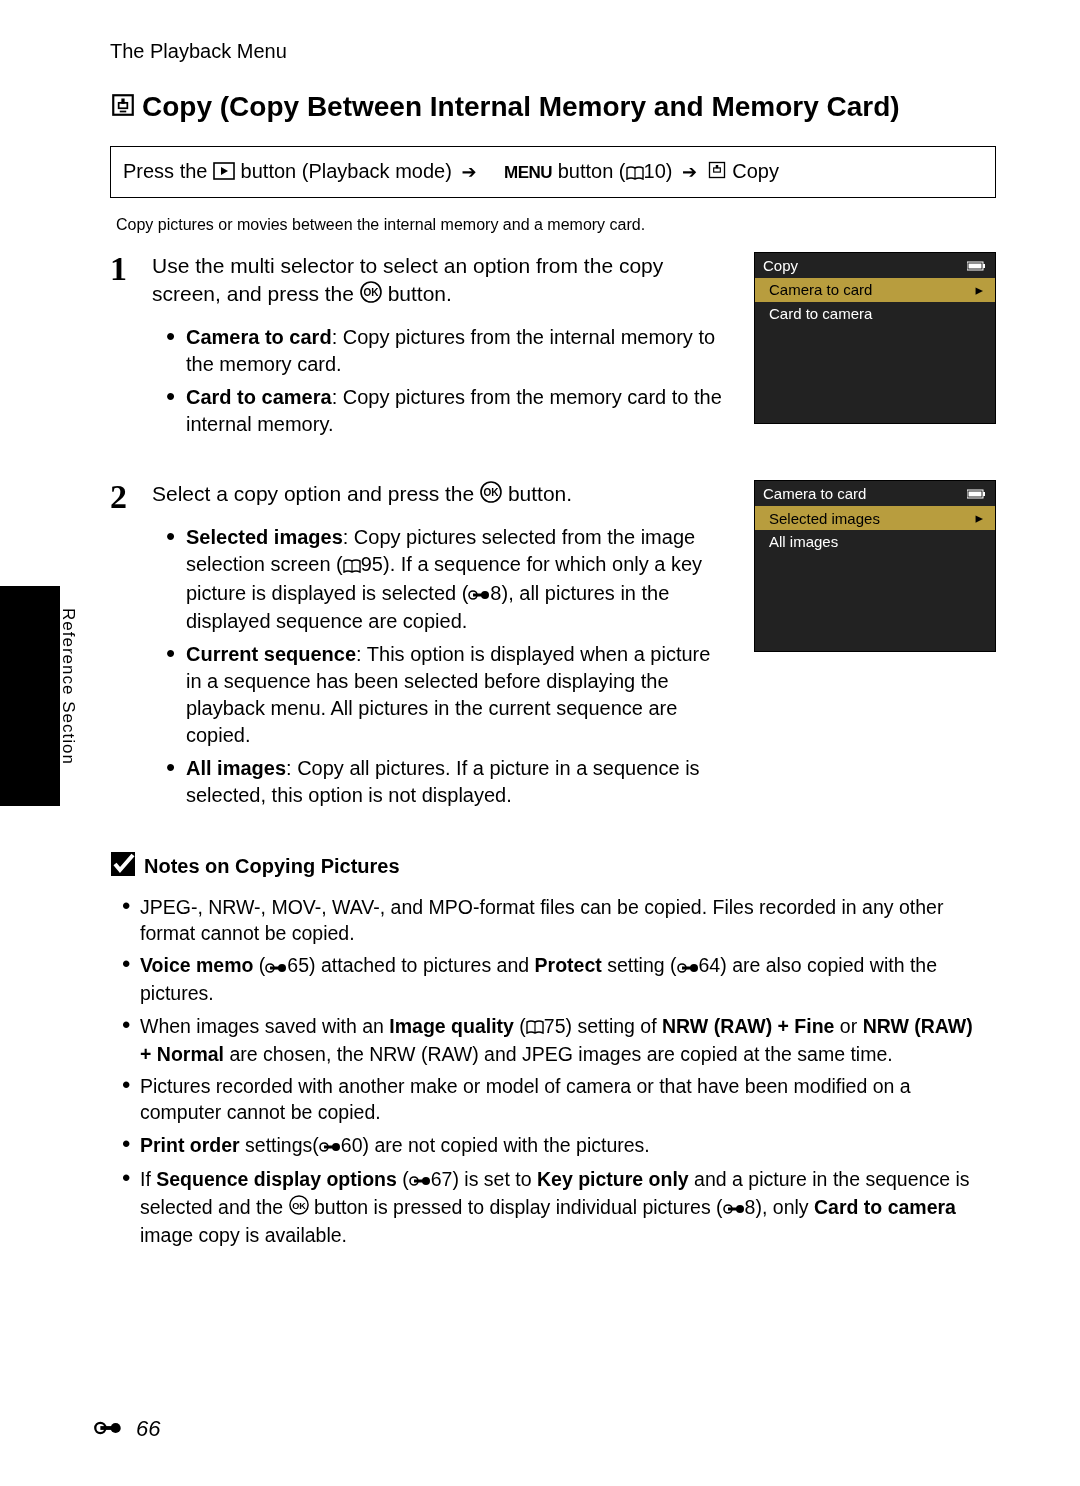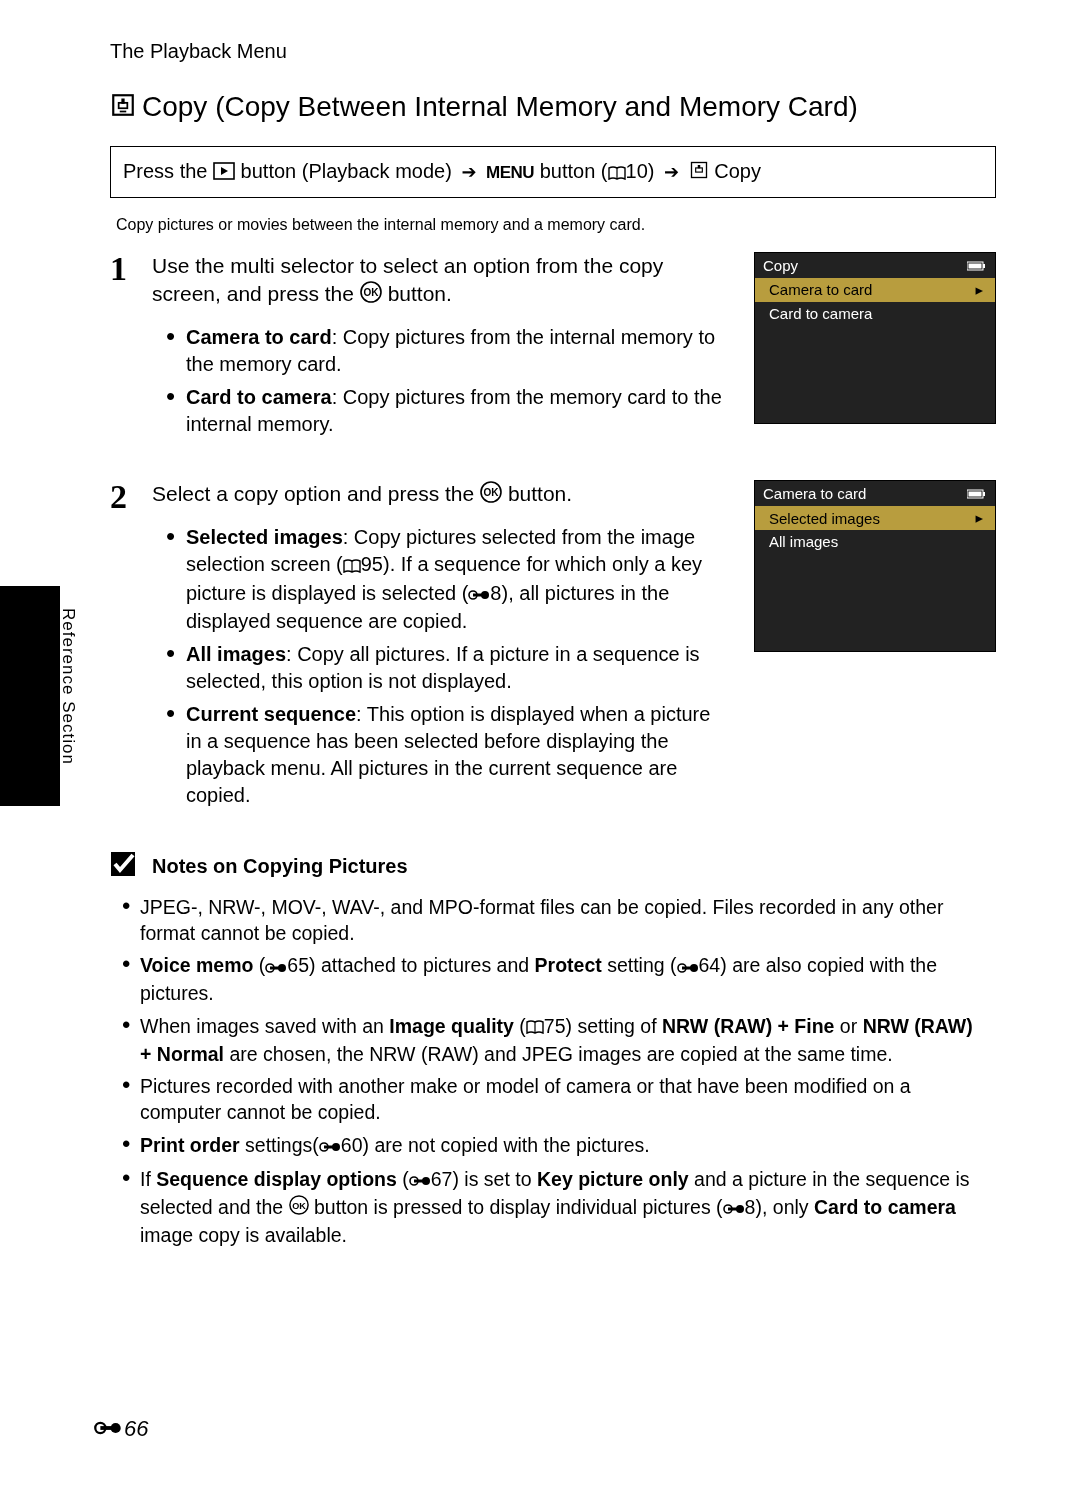--- a/index.html
+++ b/index.html
@@ -35,21 +35,21 @@
     writing-mode: vertical-rl;
     font-size: 17px;
     letter-spacing: 1px;
   }
   .header {
     font-size: 20px;
     margin-bottom: 26px;
   }
   .title {
     font-size: 28px;
-    font-weight: 400;
+    font-weight: 700;
     line-height: 1.25;
     margin-bottom: 20px;
   }
   .title-icon {
     display: inline-block;
     vertical-align: -2px;
     margin-right: 6px;
   }
   .nav-box {
     border: 1px solid #000;
@@ -132,21 +132,21 @@
   .screen-pad { height: 98px; }
   .top-row {
     display: flex;
     gap: 18px;
     align-items: flex-start;
     margin-bottom: 18px;
   }
   .notes-head {
     display: flex;
     align-items: center;
-    gap: 16px;
+    gap: 8px;
     font-size: 20px;
     font-weight: 700;
     margin-top: 12px;
     margin-bottom: 10px;
   }
   .notes-list {
     list-style: none;
     padding: 0;
     margin: 12px;
     font-size: 19.5px;
@@ -166,25 +166,25 @@
     top: 2px;
   }
   .page-num {
     position: absolute;
     left: 94px;
     bottom: 44px;
     font-size: 22px;
     font-style: italic;
     display: flex;
     align-items: center;
-    gap: 2px;
+    gap: 14px;
   }
   .icon { display: inline-block; vertical-align: middle; }
   .arrow { font-size: 18px; margin: 0 4px; }
-  .menu-txt { font-family: Arial, sans-serif; letter-spacing: -0.5px; font-size: 17px; }
+  .menu-txt { font-family: Arial, sans-serif; letter-spacing: -0.5px; font-size: 17px; margin-left: 18px; }
 </style>
 </head>
 <body>
 
 <div class="page">
 
   <div class="spine"></div>
   <div class="spine-text">Reference Section</div>
 
   <div class="header">The Playback Menu</div>
@@ -276,22 +276,22 @@
         </div>
         <ul class="step-list">
           <li><span class="b">Selected images</span><span>: Copy pictures selected from the image selection screen (</span><span class="icon"><svg width="18" height="14" viewBox="0 0 18 14">
                   <path d="M1 2 Q5 0 9 2 Q13 0 17 2 L17 13 Q13 11 9 13 Q5 11 1 13 Z" fill="none" stroke="#000" stroke-width="1.4"></path>
                   <line x1="9" y1="2" x2="9" y2="13" stroke="#000" stroke-width="1.2"></line>
                 </svg></span><span>95</span><span>). If a sequence for which only a key picture is displayed is selected (</span><span class="icon"><svg width="22" height="12" viewBox="0 0 22 12">
                   <circle cx="5" cy="6" r="4" fill="none" stroke="#000" stroke-width="1.6"></circle>
                   <circle cx="17" cy="6" r="4" fill="#000"></circle>
                   <rect x="5" y="4.5" width="12" height="3" fill="#000"></rect>
                 </svg></span><span>8</span><span>), all pictures in the displayed sequence are copied.</span></li>
+          <li style="padding-right:0"><span class="b">Current sequence</span><span>: This option is displayed when a picture in a sequence has been selected before displaying the playback menu. All pictures in the current sequence are copied.</span></li>
           <li><span class="b">All images</span><span>: Copy all pictures. If a picture in a sequence is selected, this option is not displayed.</span></li>
-          <li style="padding-right:0"><span class="b">Current sequence</span><span>: This option is displayed when a picture in a sequence has been selected before displaying the playback menu. All pictures in the current sequence are copied.</span></li>
         </ul>
       </div>
     </div>
     <div class="screen">
       <div class="screen-title">
           <span>Camera to card</span>
           <span><svg width="20" height="10" viewBox="0 0 20 10">
               <rect x="0" y="1" width="16" height="8" fill="none" stroke="#fff" stroke-width="1"></rect>
               <rect x="1.5" y="2.5" width="13" height="5" fill="#fff"></rect>
               <rect x="16" y="3" width="2" height="4" fill="#fff"></rect>

